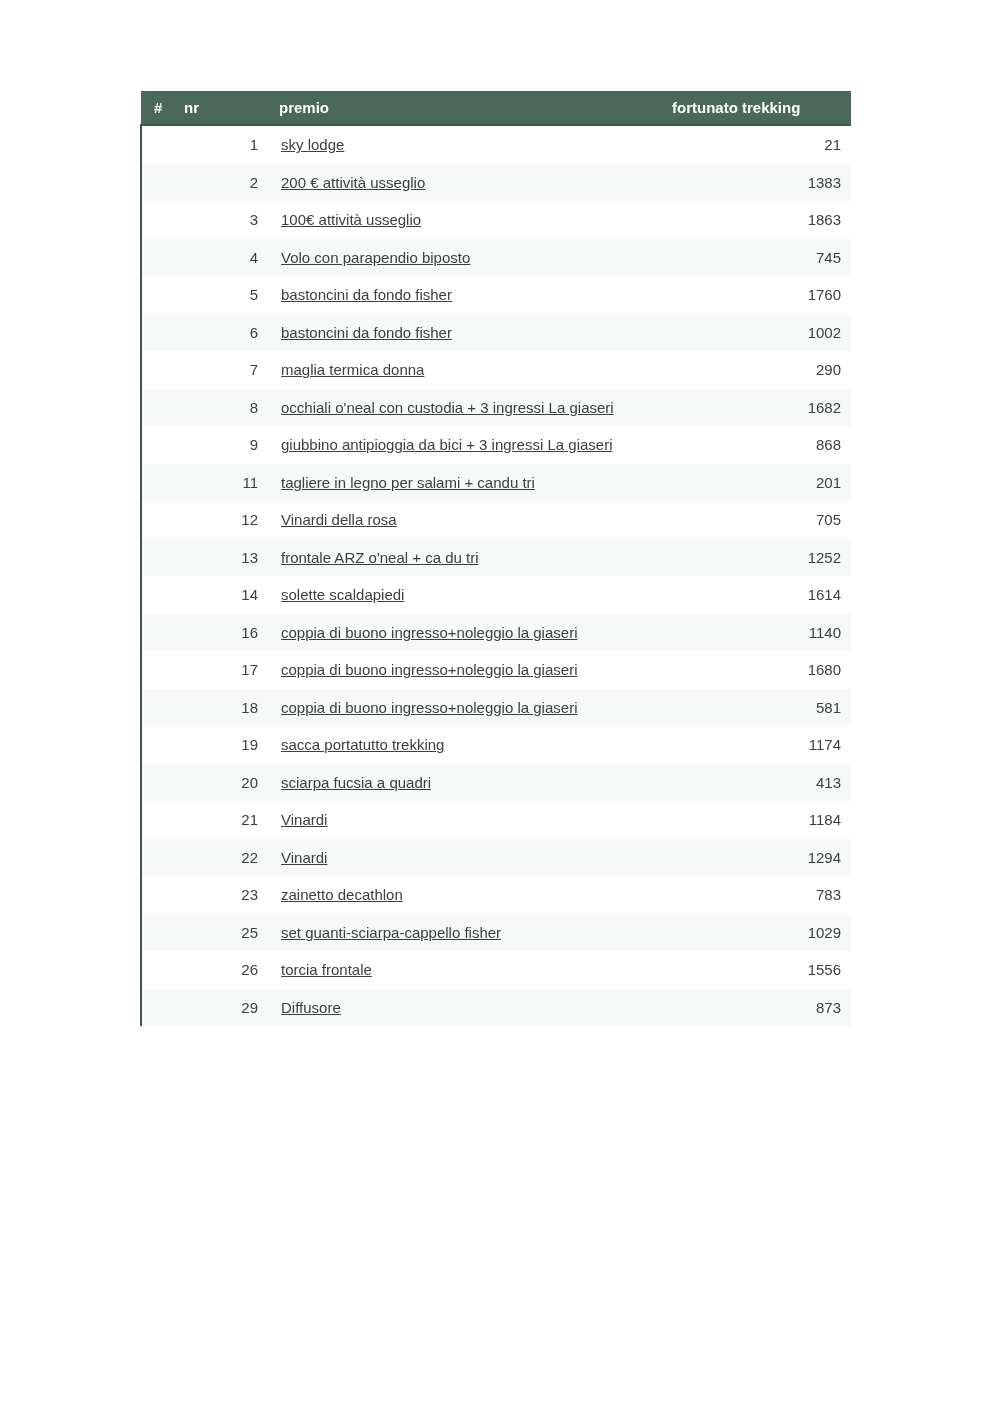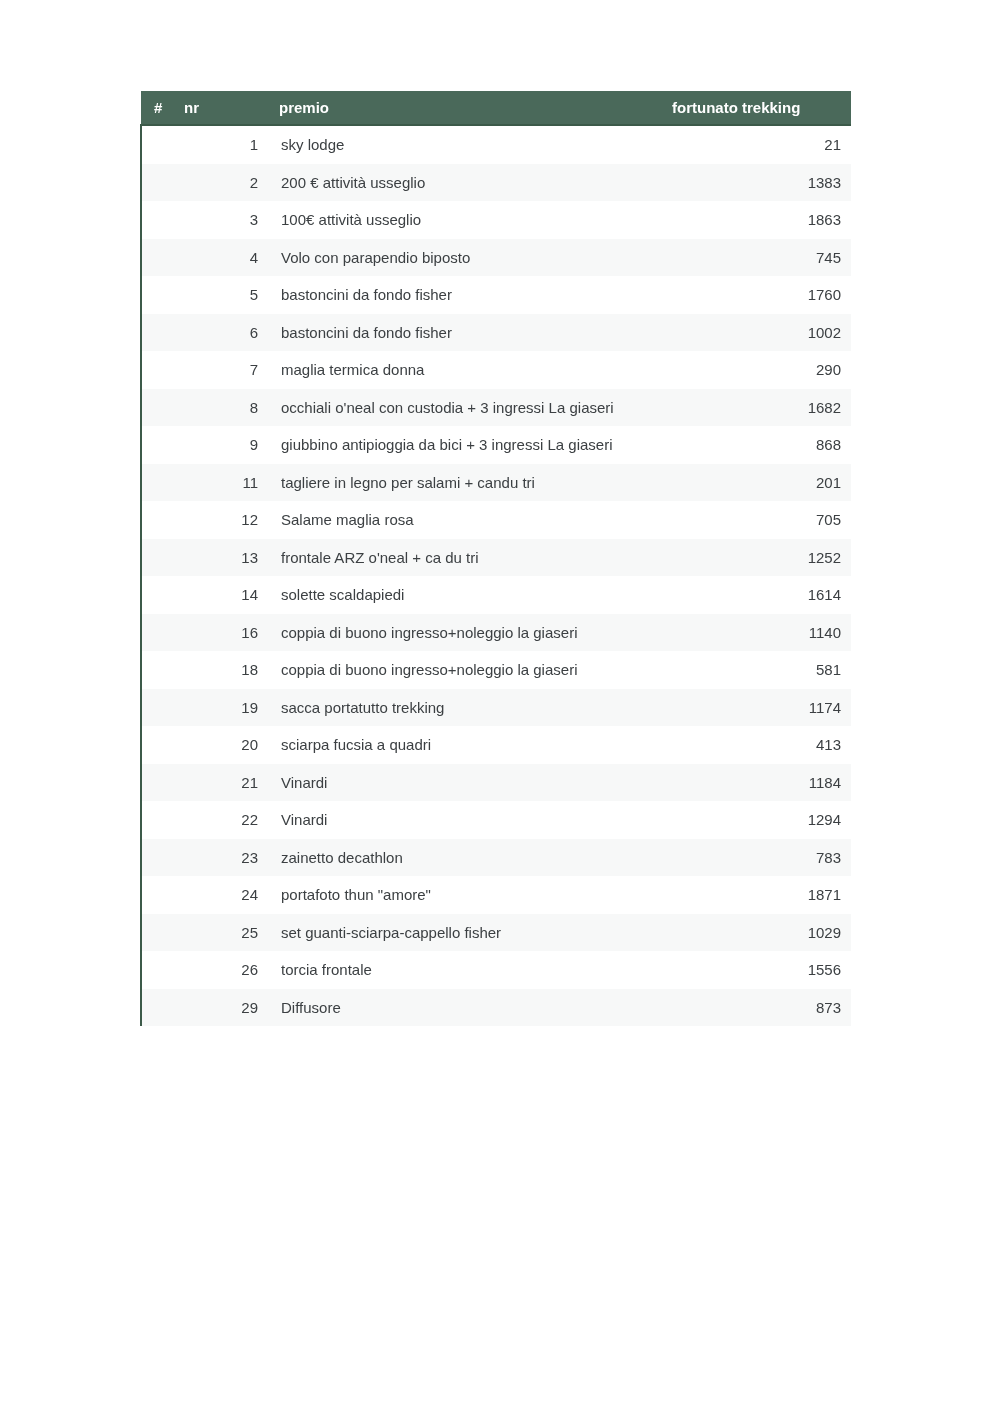--- a/index.html
+++ b/index.html
@@ -51,21 +51,21 @@
     height: 37.5px;
     padding: 0;
     vertical-align: middle;
     white-space: nowrap;
     overflow: hidden;
   }
   tbody tr:nth-child(even) { background: #f7f8f8; }
   tbody tr:nth-child(odd)  { background: #ffffff; }
   tbody td.col-hash { border-left: 2px solid #3c5a49; }
   tbody td.col-nr     { text-align: right; padding-right: 6px; }
-  tbody td.col-premio { text-align: left;  padding-left: 17px; }
+  tbody td.col-premio { text-align: left;  padding-left: 17px; text-decoration: underline; }
   tbody td.col-winner { text-align: right; padding-right: 10px; }
 </style>
 </head>
 <body>
 
 <div class="page">
   <div class="table-wrap">
     <table class="prize-table">
       <colgroup>
         <col class="c-hash">
@@ -138,21 +138,21 @@
           </tr>
           <tr>
             <td class="col-hash"></td>
             <td class="col-nr">11</td>
             <td class="col-premio">tagliere in legno per salami + candu tri</td>
             <td class="col-winner">201</td>
           </tr>
           <tr>
             <td class="col-hash"></td>
             <td class="col-nr">12</td>
-            <td class="col-premio">Salame maglia rosa</td>
+            <td class="col-premio">Vinardi della rosa</td>
             <td class="col-winner">705</td>
           </tr>
           <tr>
             <td class="col-hash"></td>
             <td class="col-nr">13</td>
             <td class="col-premio">frontale ARZ o'neal + ca du tri</td>
             <td class="col-winner">1252</td>
           </tr>
           <tr>
             <td class="col-hash"></td>
@@ -161,20 +161,26 @@
             <td class="col-winner">1614</td>
           </tr>
           <tr>
             <td class="col-hash"></td>
             <td class="col-nr">16</td>
             <td class="col-premio">coppia di buono ingresso+noleggio la giaseri</td>
             <td class="col-winner">1140</td>
           </tr>
           <tr>
             <td class="col-hash"></td>
+            <td class="col-nr">17</td>
+            <td class="col-premio">coppia di buono ingresso+noleggio la giaseri</td>
+            <td class="col-winner">1680</td>
+          </tr>
+          <tr>
+            <td class="col-hash"></td>
             <td class="col-nr">18</td>
             <td class="col-premio">coppia di buono ingresso+noleggio la giaseri</td>
             <td class="col-winner">581</td>
           </tr>
           <tr>
             <td class="col-hash"></td>
             <td class="col-nr">19</td>
             <td class="col-premio">sacca portatutto trekking</td>
             <td class="col-winner">1174</td>
           </tr>
@@ -194,26 +200,20 @@
             <td class="col-hash"></td>
             <td class="col-nr">22</td>
             <td class="col-premio">Vinardi</td>
             <td class="col-winner">1294</td>
           </tr>
           <tr>
             <td class="col-hash"></td>
             <td class="col-nr">23</td>
             <td class="col-premio">zainetto decathlon</td>
             <td class="col-winner">783</td>
-          </tr>
-          <tr>
-            <td class="col-hash"></td>
-            <td class="col-nr">24</td>
-            <td class="col-premio">portafoto thun "amore"</td>
-            <td class="col-winner">1871</td>
           </tr>
           <tr>
             <td class="col-hash"></td>
             <td class="col-nr">25</td>
             <td class="col-premio">set guanti-sciarpa-cappello fisher</td>
             <td class="col-winner">1029</td>
           </tr>
           <tr>
             <td class="col-hash"></td>
             <td class="col-nr">26</td>

